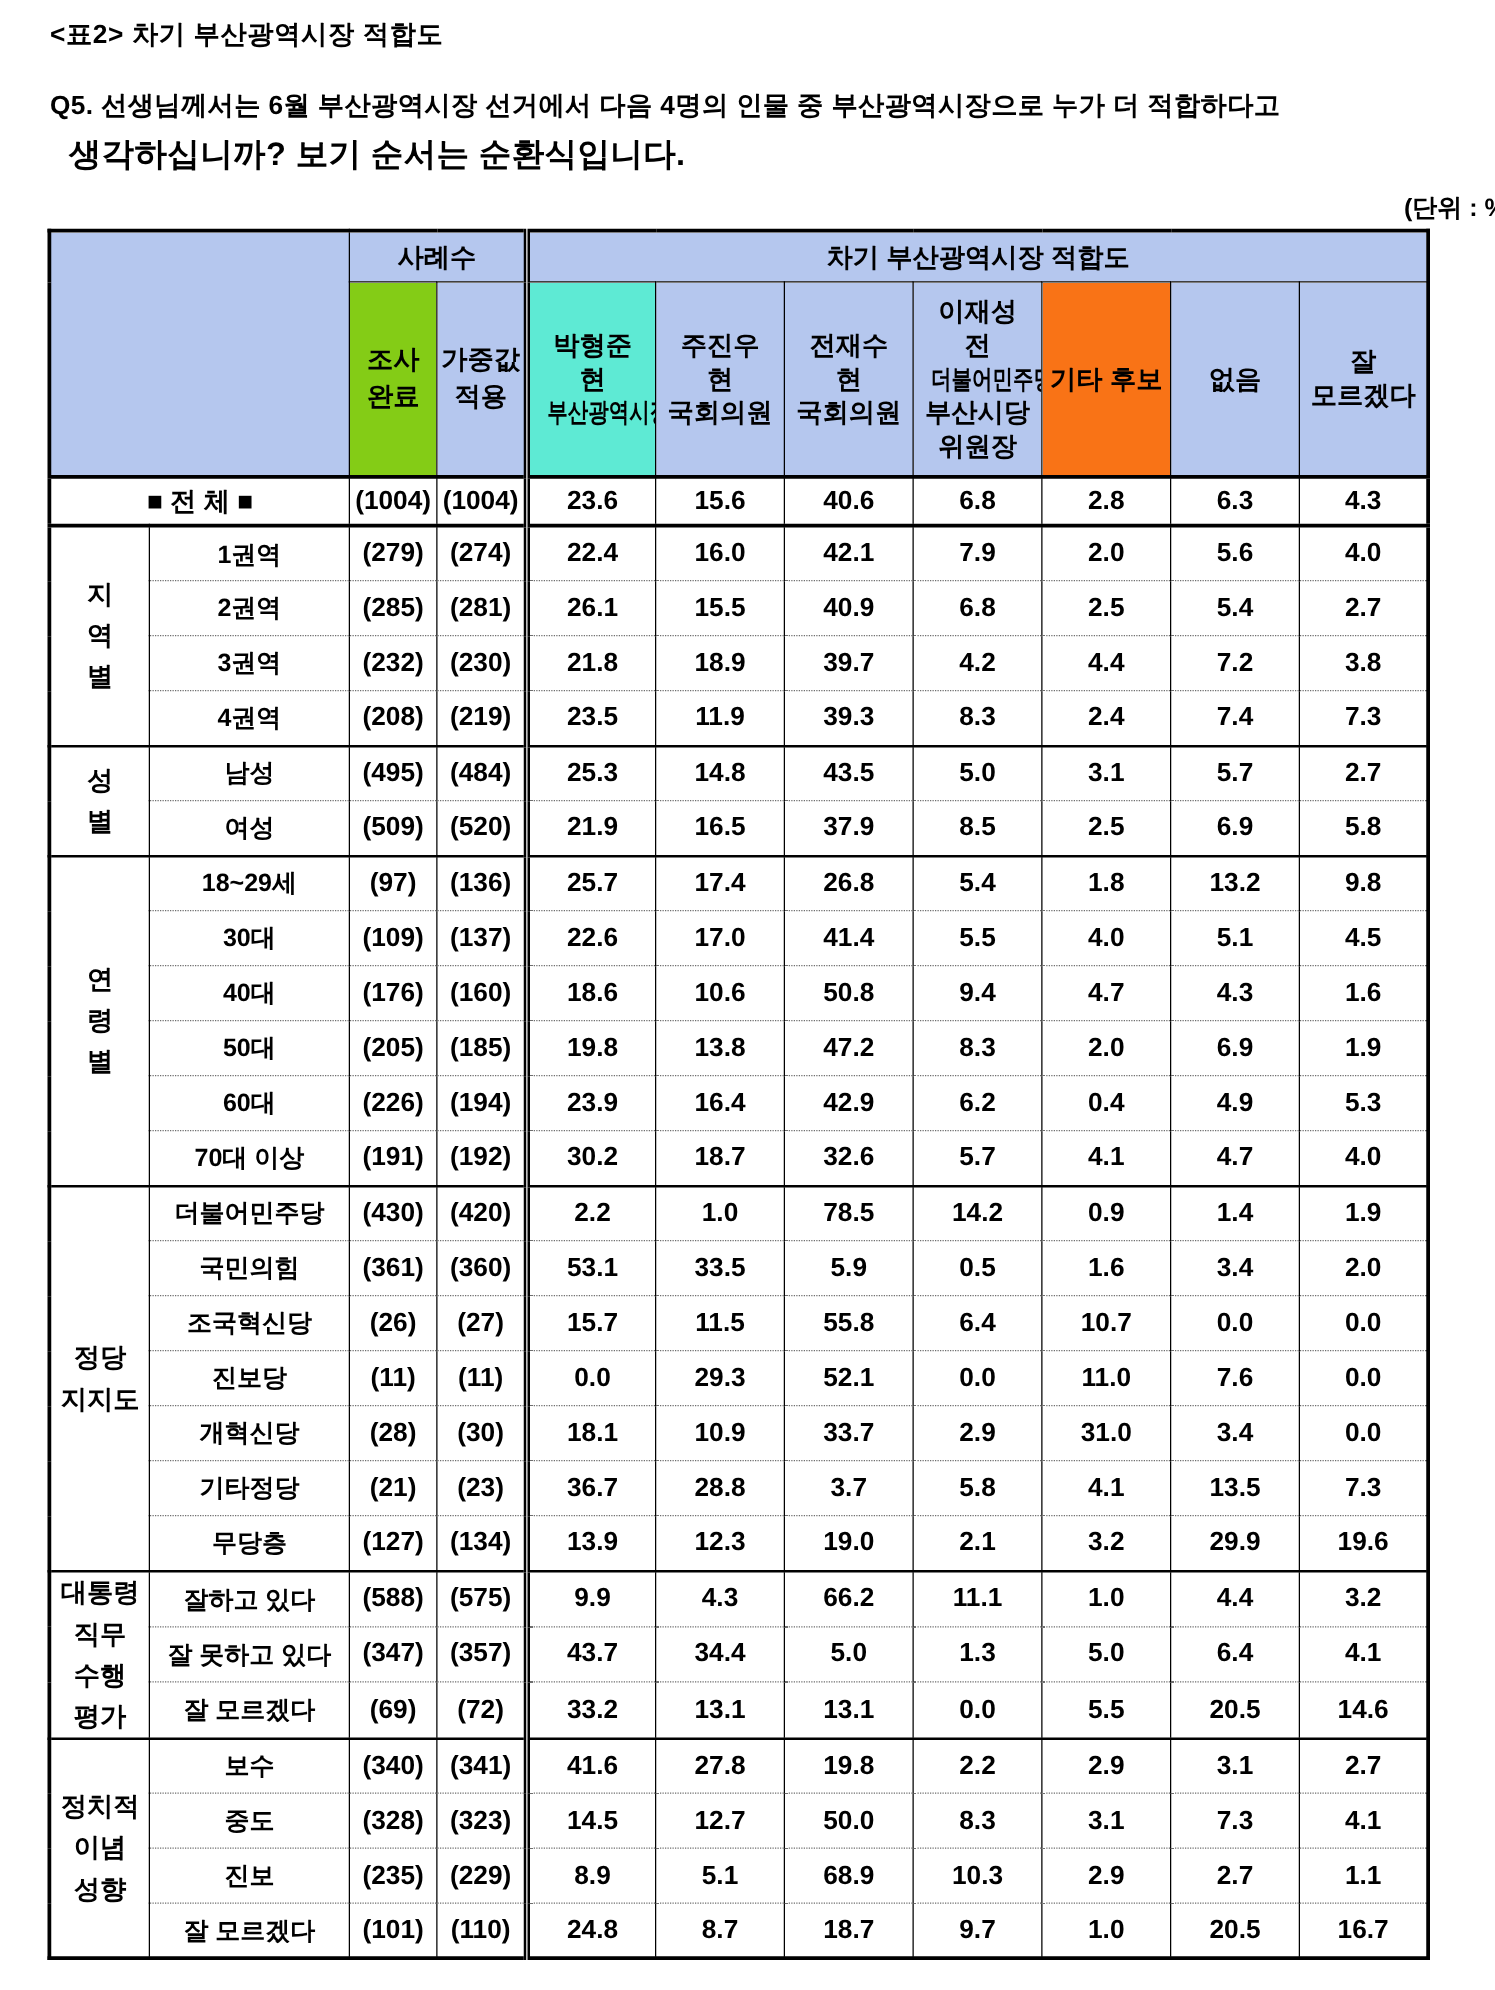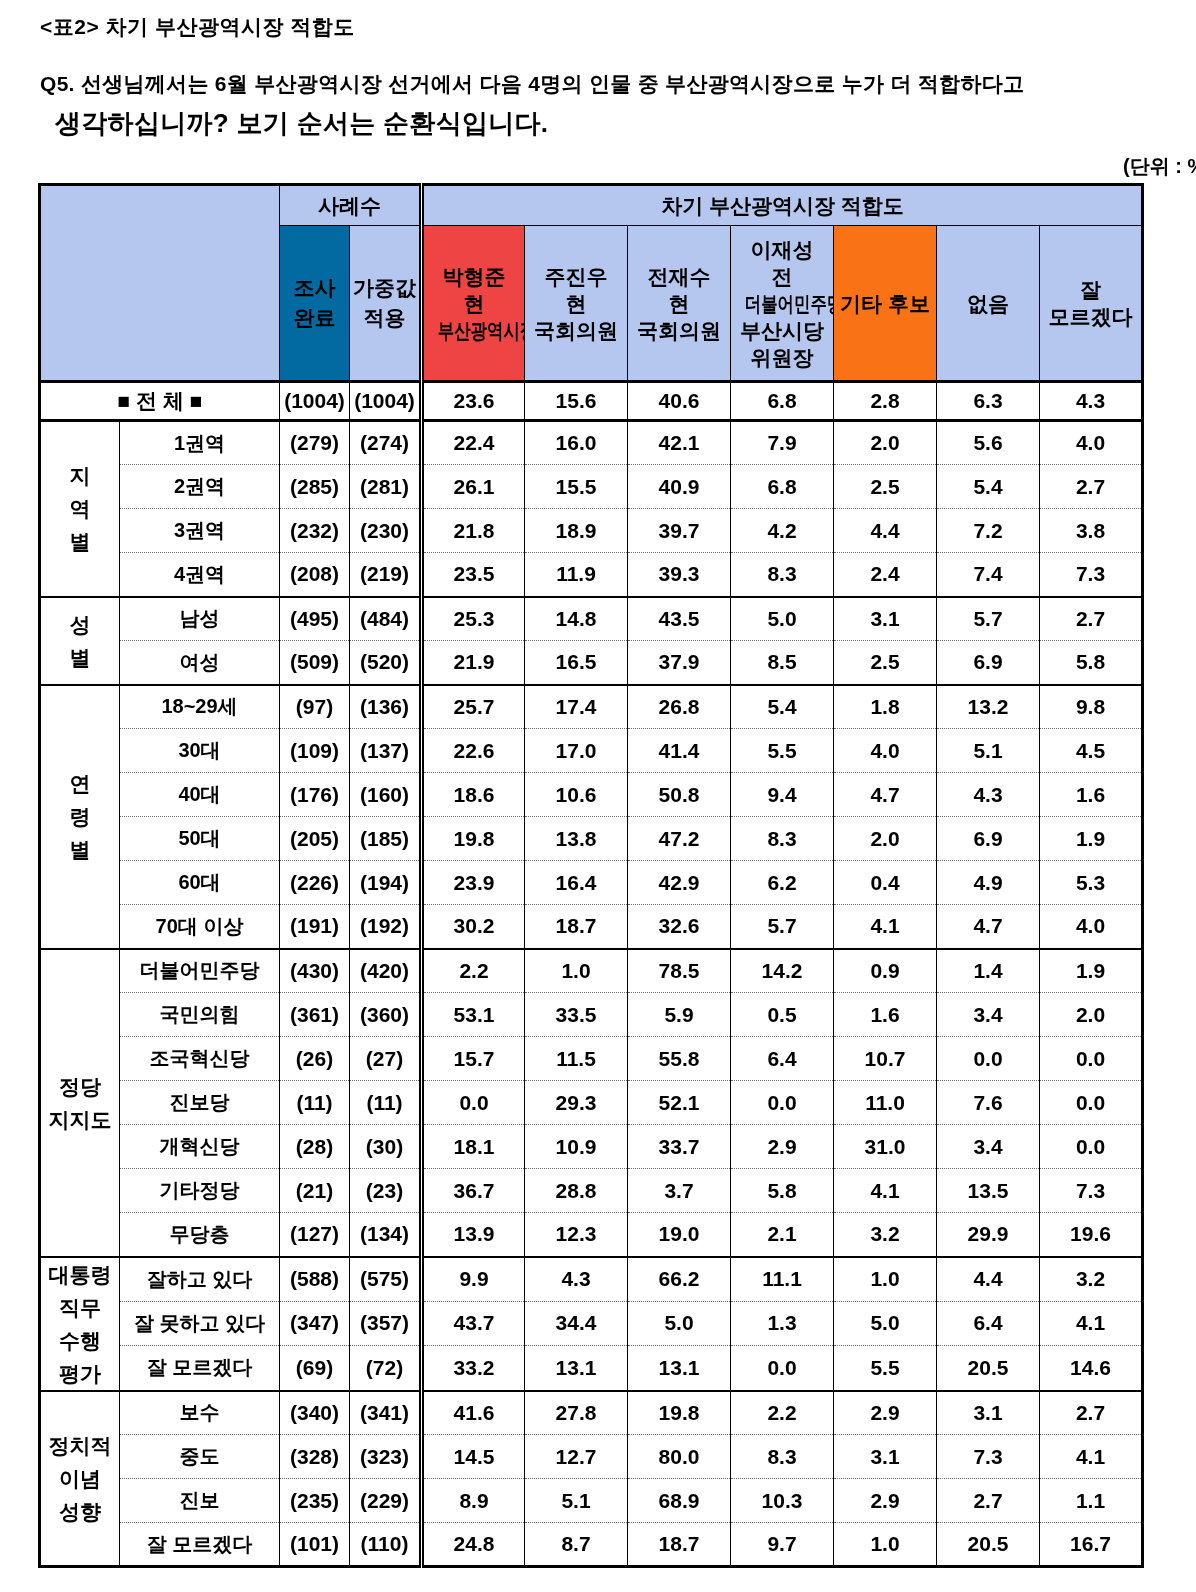--- a/index.html
+++ b/index.html
@@ -112,25 +112,25 @@
           <col style="width:103px">
         <col style="width:103px">
       </colgroup>
       <thead>
         <tr class="h1">
           <th class="stub" colspan="2" rowspan="2" style="background: rgb(181, 199, 238);"></th>
           <th class="samp" colspan="2" style="background: rgb(181, 199, 238);">사례수</th>
           <th class="main dbl" colspan="7" style="background: rgb(181, 199, 238);">차기 부산광역시장 적합도</th>
         </tr>
         <tr class="h2" id="answer-header-row">
-          <th style="background: #0369a1;"><span class="pre">조사
+          <th style="background: #84cc16;"><span class="pre">조사
 완료</span></th>
           <th style="background: rgb(181, 199, 238);"><span class="pre">가중값
 적용</span></th>
-        <th class="dbl" style="background: #ef4444;">
+        <th class="dbl" style="background: #5eead4;">
               <div class="hline"><span>박형준</span></div>
               <div class="hline"><span>현</span></div>
               <div class="hline"><span class="squeeze">부산광역시장</span></div>
             </th>
             <th style="background: rgb(181, 199, 238);">
               <div class="hline"><span>주진우</span></div>
               <div class="hline"><span>현</span></div>
               <div class="hline"><span>국회의원</span></div>
             </th>
             <th style="background: rgb(181, 199, 238);">
@@ -462,21 +462,21 @@
             <td class="num">2.9</td>
             <td class="num">3.1</td>
             <td class="num">2.7</td>
           </tr>
           <tr class="body-row gcont">
             <td class="lbl">중도</td>
             <td class="num">(328)</td>
             <td class="num">(323)</td>
             <td class="num dbl">14.5</td>
             <td class="num">12.7</td>
-            <td class="num">80.0</td>
+            <td class="num">50.0</td>
             <td class="num">8.3</td>
             <td class="num">3.1</td>
             <td class="num">7.3</td>
             <td class="num">4.1</td>
           </tr>
           <tr class="body-row gcont">
             <td class="lbl">진보</td>
             <td class="num">(235)</td>
             <td class="num">(229)</td>
             <td class="num dbl">8.9</td>

